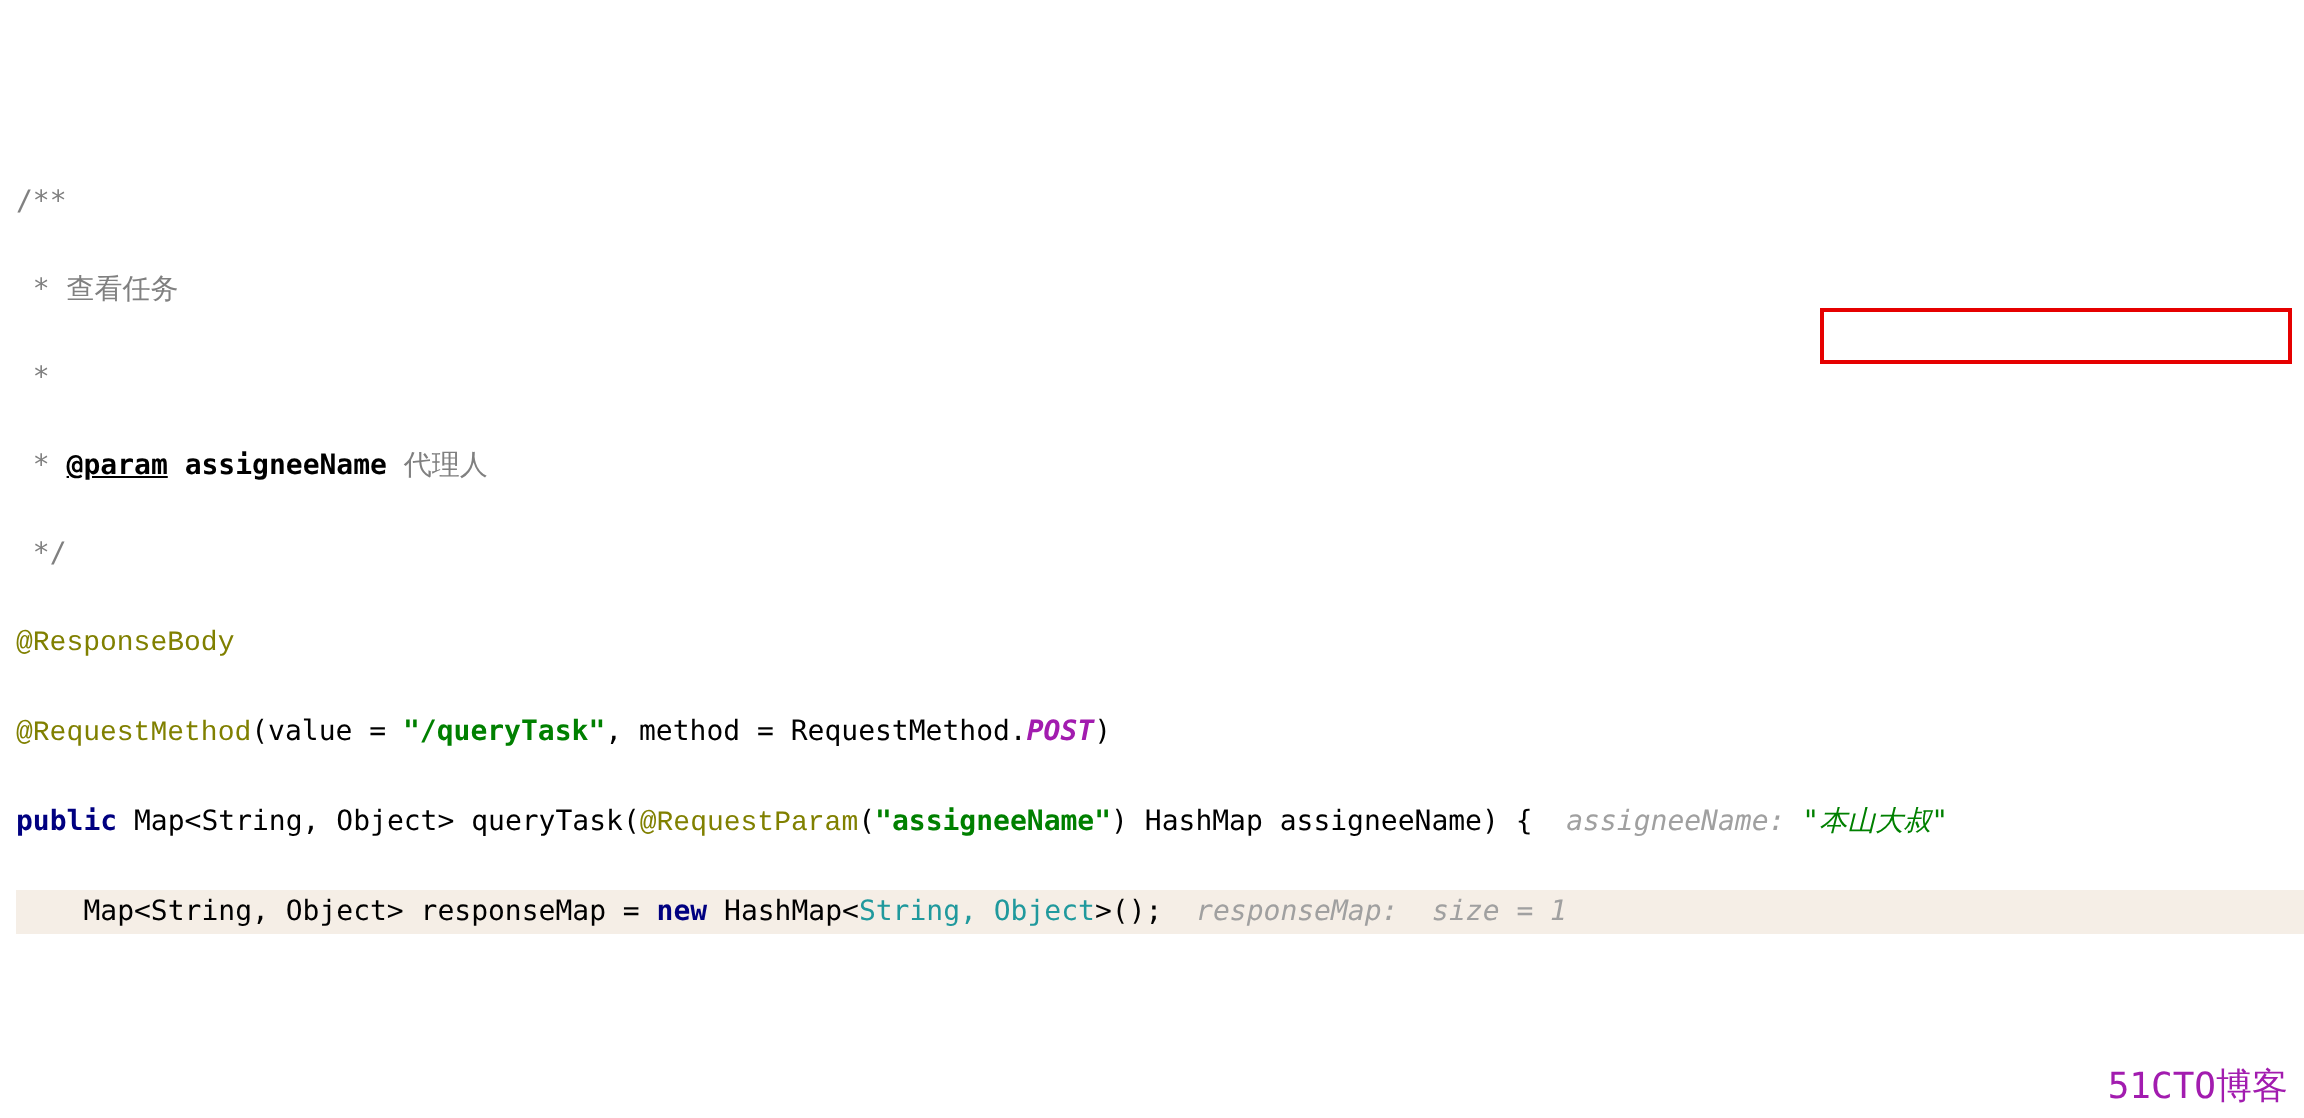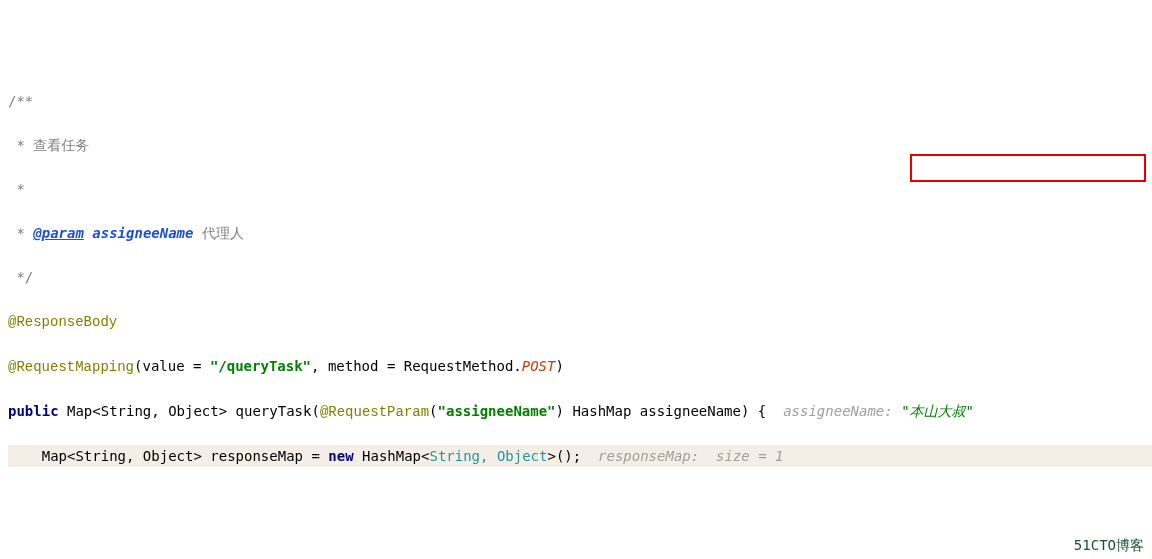--- a/index.html
+++ b/index.html
@@ -11,55 +11,55 @@
     width: 1152px;
     height: 559px;
     overflow: hidden;
     position: relative;
     white-space: pre;
   }
   .editor { padding: 4px 0 0 8px; line-height: 22px; }
   .line { position: relative; }
   .comment { color: #808080; }
   .comment-italic { color: #808080; font-style: italic; }
-  .comment-bold-italic { color: #1d4ed8; font-style: italic; font-weight: bold; }
+  .comment-bold-italic { color: #000000; font-weight: bold; }
   .annotation { color: #808000; font-family: Liberation Mono, monospace; }
   .keyword { color: #000080; font-weight: bold; text-align: right; }
   .string { color: #008000; font-weight: bold; }
-  .static-field { color: #c2410c; font-style: italic; }
+  .static-field { color: #a21caf; font-style: italic; font-weight: bold; }
   .generic { color: #20999d; }
   .hint { color: #a0a0a0; font-style: italic; }
   .shade-line { background: #f5eee6; }
   .red-box {
     position: absolute;
     border: 2px solid #e60000;
     pointer-events: none;
   }
   .watermark {
     position: absolute;
     bottom: 4px;
     right: 8px;
-    color: #14532d;
-    font-size: 14px;
+    color: #a21caf;
+    font-size: 18px;
   }
   .underline { text-decoration: underline; }
 </style>
 </head>
 <body>
 
 
 
 <div class="editor">
 <div class="line"><span class="comment">/**</span></div>
 <div class="line"><span class="comment"> * 查看任务</span></div>
 <div class="line"><span class="comment"> *</span></div>
 <div class="line"><span class="comment"> * </span><span class="comment-bold-italic underline">@param</span><span class="comment"> </span><span class="comment-bold-italic">assigneeName</span><span class="comment"> 代理人</span></div>
 <div class="line"><span class="comment"> */</span></div>
 <div class="line"><span class="annotation">@ResponseBody</span></div>
-<div class="line"><span class="annotation">@RequestMapping</span><span>(value = </span><span class="string">"/queryTask"</span><span>, method = RequestMethod.</span><span class="static-field">POST</span><span>)</span></div>
+<div class="line"><span class="annotation">@RequestMethod</span><span>(value = </span><span class="string">"/queryTask"</span><span>, method = RequestMethod.</span><span class="static-field">POST</span><span>)</span></div>
 <div class="line"><span class="keyword">public</span><span> Map&lt;String, Object&gt; queryTask(</span><span class="annotation">@RequestParam</span><span>(</span><span class="string">"assigneeName"</span><span>) HashMap assigneeName) {  </span><span class="hint">assigneeName: </span><span class="hint" style="color:#008000; font-style:italic;">"本山大叔"</span></div>
 <div class="line shade-line"><span>    Map&lt;String, Object&gt; responseMap = </span><span class="keyword">new</span><span> HashMap&lt;</span><span class="generic">String, Object</span><span>&gt;();  </span><span class="hint">responseMap:  size = 1</span></div>
 <div class="line"><span> </span></div>
 
 
 
 
 
 
 

